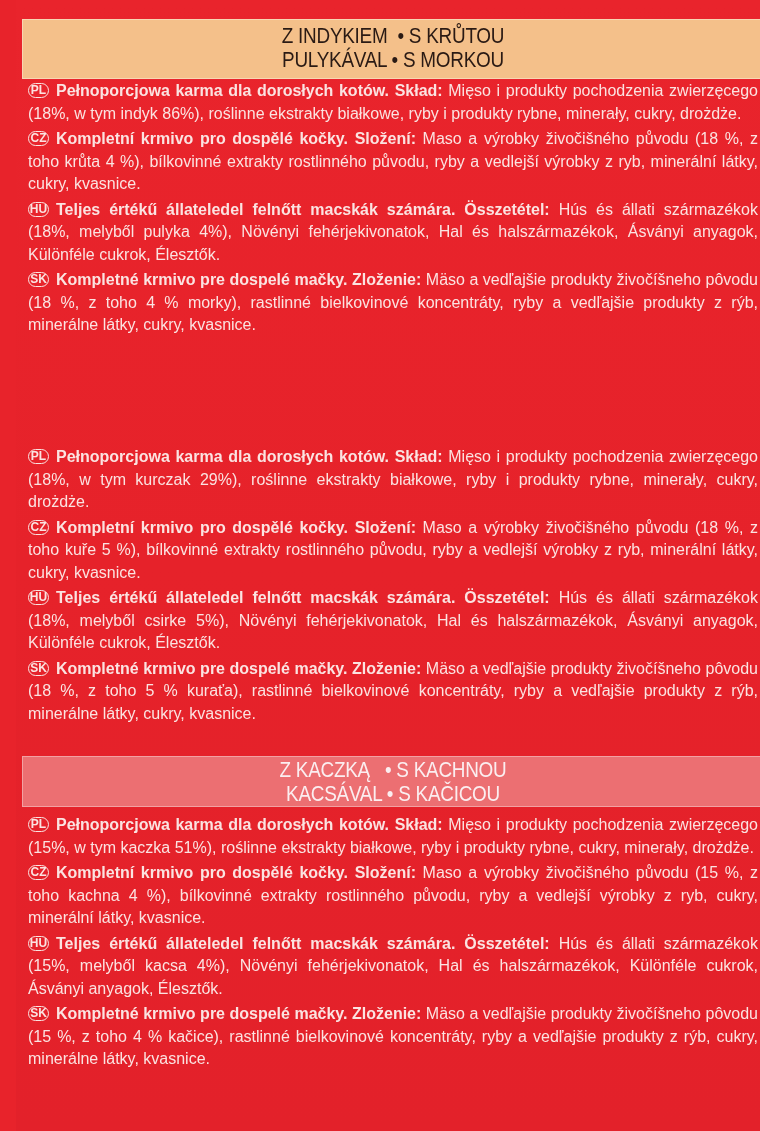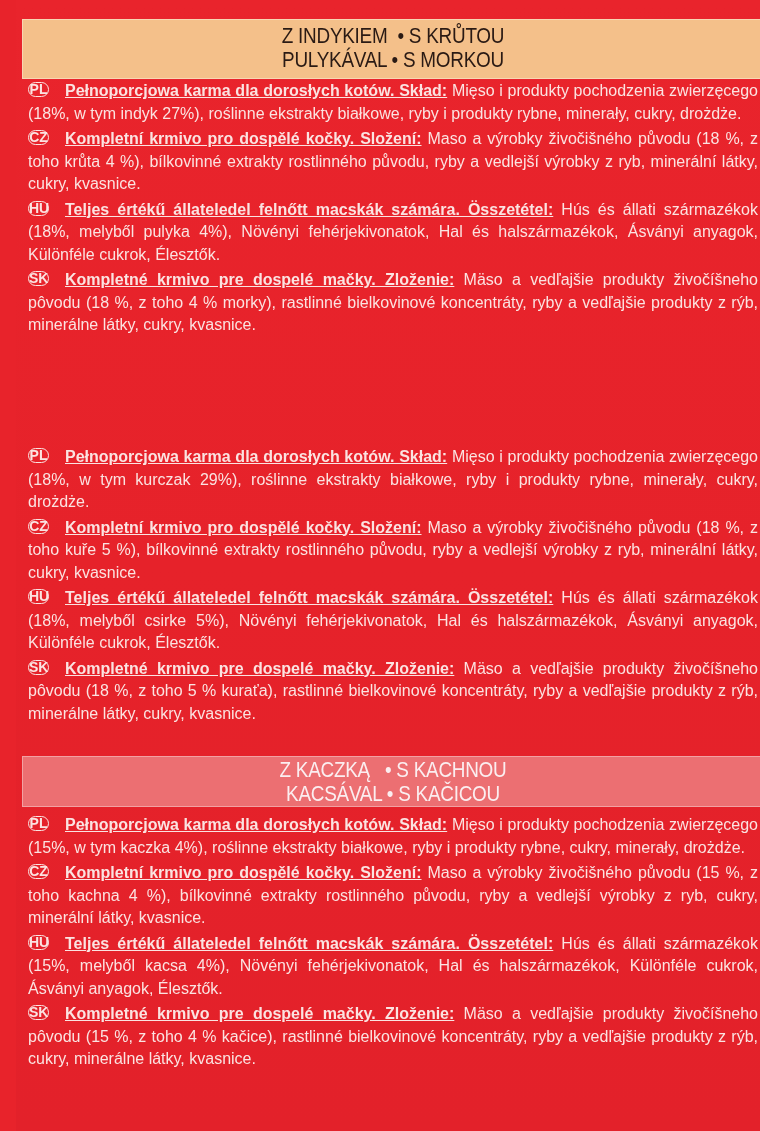--- a/index.html
+++ b/index.html
@@ -34,59 +34,59 @@
     color: #fbe3e1;
     font-size: 16px; line-height: 22.5px;
     margin-bottom: 3px;
     text-align: justify;
   }
   .entry .badge {
     display: inline-block;
     width: 19px; height: 13px;
     border: 1.5px solid #fbe3e1;
     border-radius: 8px;
-    font-size: 14px; line-height: 13px;
+    font-size: 12px; line-height: 13px;
     text-align: center; font-weight: bold;
     vertical-align: 2px;
-    margin-right: 16px;
+    margin-right: 7px;
     box-sizing: content-box;
   }
-  .entry .lead { font-weight: bold; text-decoration: underline; }
+  .entry .lead { font-weight: bold; }
   .entry .body { font-weight: normal; }
   .sec-1 { top: 80px; }
   .sec-2 { top: 446px; }
   .sec-3 { top: 814px; }
 </style>
 </head>
 <body>
 
 <div class="label-page">
 
   <div class="banner banner-turkey">
     <span class="line">Z INDYKIEM  • S KRŮTOU</span>
     <span class="line">PULYKÁVAL • S MORKOU</span>
   </div>
   <div class="section sec-1">
-    <div class="entry"><span class="badge">PL</span><span class="lead">Pełnoporcjowa karma dla dorosłych kotów. Skład:</span><span class="body"> Mięso i produkty pochodzenia zwierzęcego (18%, w tym indyk 27%), roślinne ekstrakty białkowe, ryby i produkty rybne, minerały, cukry, drożdże.</span></div>
+    <div class="entry"><span class="badge">PL</span><span class="lead">Pełnoporcjowa karma dla dorosłych kotów. Skład:</span><span class="body"> Mięso i produkty pochodzenia zwierzęcego (18%, w tym indyk 86%), roślinne ekstrakty białkowe, ryby i produkty rybne, minerały, cukry, drożdże.</span></div>
     <div class="entry"><span class="badge">CZ</span><span class="lead">Kompletní krmivo pro dospělé kočky. Složení:</span><span class="body"> Maso a výrobky živočišného původu (18 %, z toho krůta 4 %), bílkovinné extrakty rostlinného původu, ryby a vedlejší výrobky z ryb, minerální látky, cukry, kvasnice.</span></div>
     <div class="entry"><span class="badge">HU</span><span class="lead">Teljes értékű állateledel felnőtt macskák számára. Összetétel:</span><span class="body"> Hús és állati származékok (18%, melyből pulyka 4%), Növényi fehérjekivonatok, Hal és halszármazékok, Ásványi anyagok, Különféle cukrok, Élesztők.</span></div>
     <div class="entry"><span class="badge">SK</span><span class="lead">Kompletné krmivo pre dospelé mačky. Zloženie:</span><span class="body"> Mäso a vedľajšie produkty živočíšneho pôvodu (18 %, z toho 4 % morky), rastlinné bielkovinové koncentráty, ryby a vedľajšie produkty z rýb, minerálne látky, cukry, kvasnice.</span></div>
   </div>
 
   <div class="section sec-2">
     <div class="entry"><span class="badge">PL</span><span class="lead">Pełnoporcjowa karma dla dorosłych kotów. Skład:</span><span class="body"> Mięso i produkty pochodzenia zwierzęcego (18%, w tym kurczak 29%), roślinne ekstrakty białkowe, ryby i produkty rybne, minerały, cukry, drożdże.</span></div>
     <div class="entry"><span class="badge">CZ</span><span class="lead">Kompletní krmivo pro dospělé kočky. Složení:</span><span class="body"> Maso a výrobky živočišného původu (18 %, z toho kuře 5 %), bílkovinné extrakty rostlinného původu, ryby a vedlejší výrobky z ryb, minerální látky, cukry, kvasnice.</span></div>
     <div class="entry"><span class="badge">HU</span><span class="lead">Teljes értékű állateledel felnőtt macskák számára. Összetétel:</span><span class="body"> Hús és állati származékok (18%, melyből csirke 5%), Növényi fehérjekivonatok, Hal és halszármazékok, Ásványi anyagok, Különféle cukrok, Élesztők.</span></div>
     <div class="entry"><span class="badge">SK</span><span class="lead">Kompletné krmivo pre dospelé mačky. Zloženie:</span><span class="body"> Mäso a vedľajšie produkty živočíšneho pôvodu (18 %, z toho 5 % kuraťa), rastlinné bielkovinové koncentráty, ryby a vedľajšie produkty z rýb, minerálne látky, cukry, kvasnice.</span></div>
   </div>
 
   <div class="banner banner-duck">
     <span class="line">Z KACZKĄ   • S KACHNOU</span>
     <span class="line">KACSÁVAL • S KAČICOU</span>
   </div>
   <div class="section sec-3">
-    <div class="entry"><span class="badge">PL</span><span class="lead">Pełnoporcjowa karma dla dorosłych kotów. Skład:</span><span class="body"> Mięso i produkty pochodzenia zwierzęcego (15%, w tym kaczka 4%), roślinne ekstrakty białkowe, ryby i produkty rybne, cukry, minerały, drożdże.</span></div>
+    <div class="entry"><span class="badge">PL</span><span class="lead">Pełnoporcjowa karma dla dorosłych kotów. Skład:</span><span class="body"> Mięso i produkty pochodzenia zwierzęcego (15%, w tym kaczka 51%), roślinne ekstrakty białkowe, ryby i produkty rybne, cukry, minerały, drożdże.</span></div>
     <div class="entry"><span class="badge">CZ</span><span class="lead">Kompletní krmivo pro dospělé kočky. Složení:</span><span class="body"> Maso a výrobky živočišného původu (15 %, z toho kachna 4 %), bílkovinné extrakty rostlinného původu, ryby a vedlejší výrobky z ryb, cukry, minerální látky, kvasnice.</span></div>
     <div class="entry"><span class="badge">HU</span><span class="lead">Teljes értékű állateledel felnőtt macskák számára. Összetétel:</span><span class="body"> Hús és állati származékok (15%, melyből kacsa 4%), Növényi fehérjekivonatok, Hal és halszármazékok, Különféle cukrok, Ásványi anyagok, Élesztők.</span></div>
     <div class="entry"><span class="badge">SK</span><span class="lead">Kompletné krmivo pre dospelé mačky. Zloženie:</span><span class="body"> Mäso a vedľajšie produkty živočíšneho pôvodu (15 %, z toho 4 % kačice), rastlinné bielkovinové koncentráty, ryby a vedľajšie produkty z rýb, cukry, minerálne látky, kvasnice.</span></div>
   </div>
 
 </div>
 
 </body></html>

